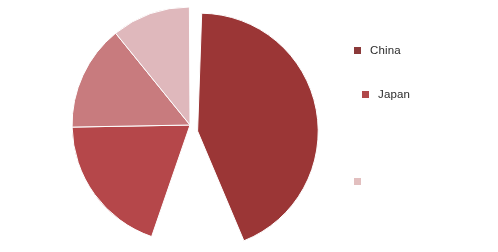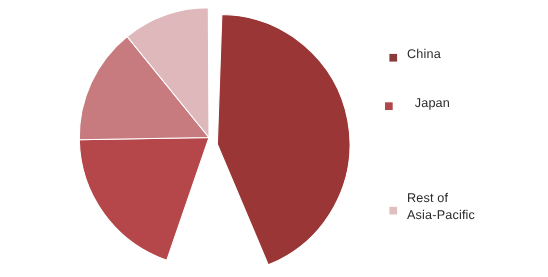--- a/index.html
+++ b/index.html
@@ -33,42 +33,42 @@
   #legend {
     position: absolute;
     left: 350px;
     top: 0;
     width: 148px;
     height: 252px;
   }
   .legend-item {
     position: absolute;
     display: flex;
-    align-items: center;
+    align-items: flex-start;
     white-space: nowrap;
   }
   .legend-swatch {
     width: 7px;
     height: 7px;
     margin-top: 4px;
     margin-right: 9px;
     flex: 0 0 auto;
   }
   .legend-label {
     font-family: "Liberation Sans", sans-serif;
     font-size: 11.5px;
     line-height: 15px;
     color: #2b2b2b;
     letter-spacing: 0.15px;
   }
   .legend-label .lline {
     display: block;
   }
   #li-0 { left: 4px;  top: 43px; }
-  #li-1 { left: 0;  top: 87px; gap: 11px; }
+  #li-1 { left: 12px;  top: 87px; }
   #li-2 { left: 4px;  top: 130px; }
   #li-3 { left: 4px;  top: 174px; }
 </style>
 </head>
 <body>
 
 <div id="chart-root">
 
   <div id="pie-area">
     <svg id="pie-svg" width="340" height="252" viewBox="0 0 340 252">
@@ -116,21 +116,17 @@
     <div class="legend-item" id="li-1">
       <span class="legend-swatch" style="background:#B0484A"></span>
       <span class="legend-label">
         <span class="lline">Japan</span>
       </span>
     </div>
 
 
     <div class="legend-item" id="li-3">
       <span class="legend-swatch" style="background:#E2BFBF"></span>
-      <span class="legend-label">
-        <span class="lline">Rest of</span>
-        <span class="lline">Asia-Pacific</span>
-      </span>
     </div>
 
   </div>
 
 </div>
 
 </body></html>

